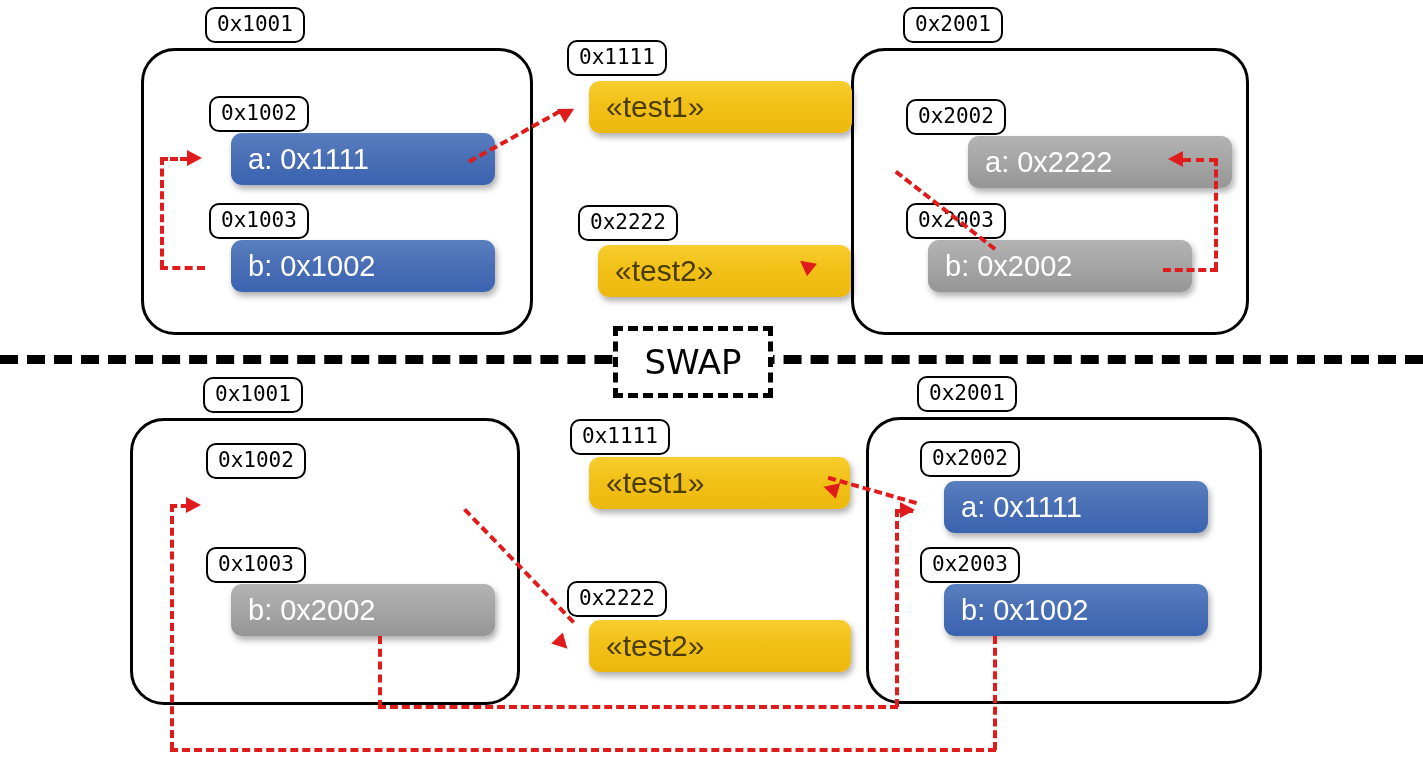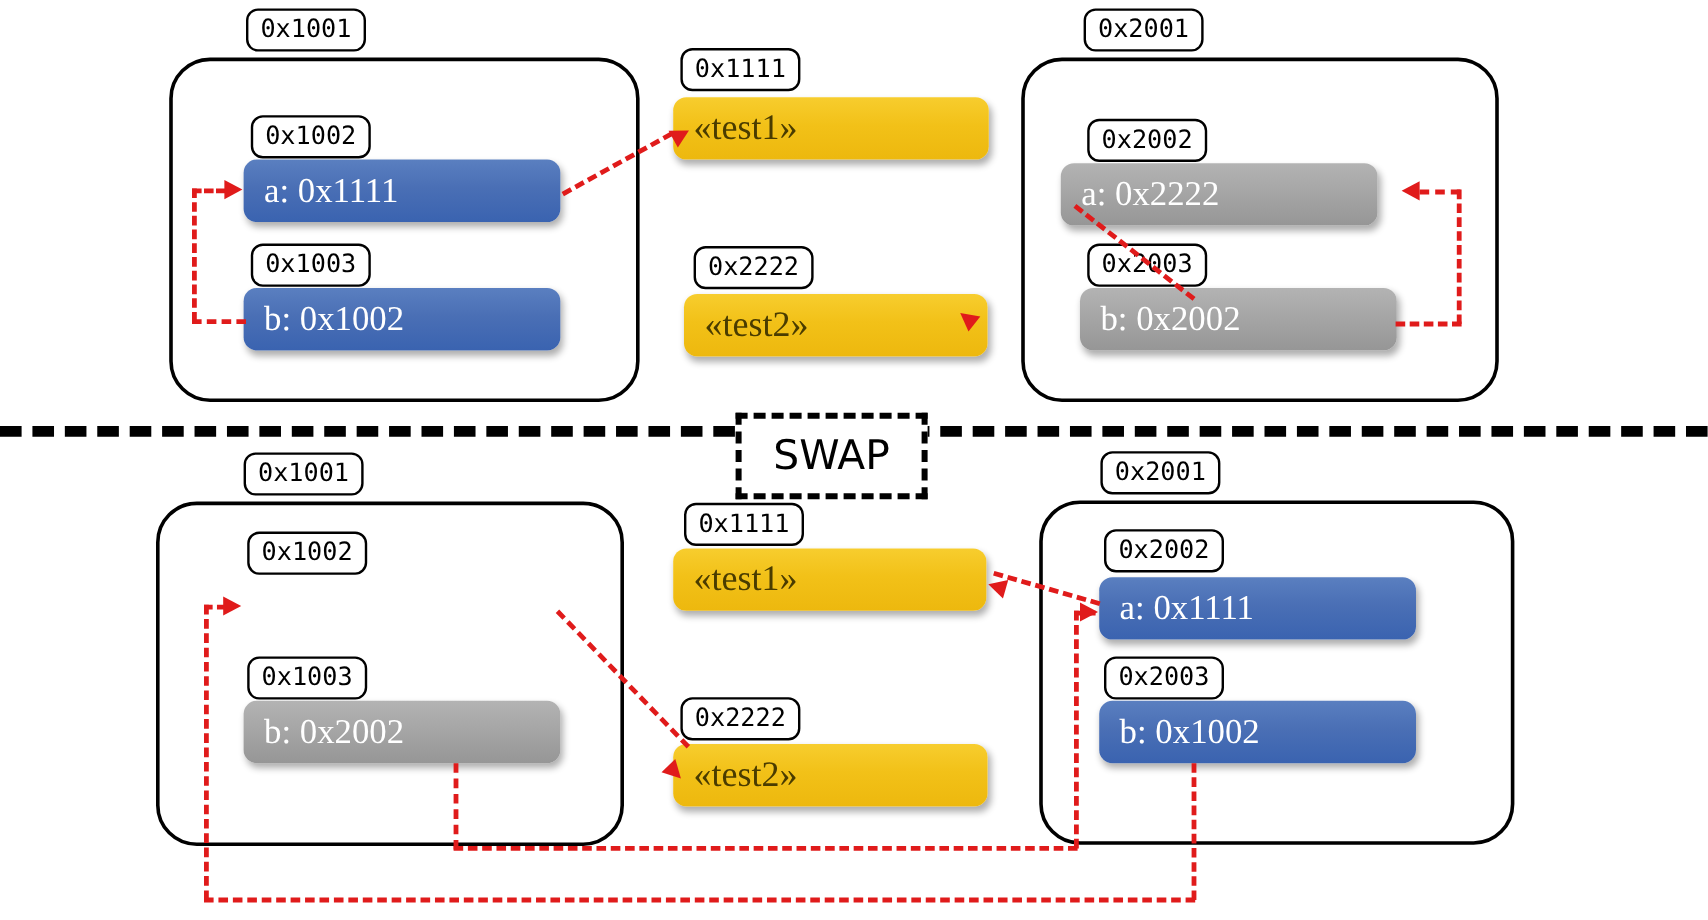--- a/index.html
+++ b/index.html
@@ -27,32 +27,33 @@
     border:3px solid #000000;
     border-radius:34px;
     background:#ffffff;
     z-index:2;
   }
 
   
   .chip{
     position:absolute;
     border-radius:11px;
-    font-family:Liberation Serif, serif;
+    font-family:Liberation Sans, sans-serif;
     font-size:29px;
     line-height:1;
     color:#ffffff;
     display:flex;
     align-items:center;
     padding-left:17px;
     box-sizing:border-box;
     box-shadow:2px 4px 6px rgba(0,0,0,0.32);
     z-index:5;
     letter-spacing:0px;
     white-space:pre;
+    margin-left:28px;
   }
   .chip.blue{background:linear-gradient(to bottom,#5a7fc0 0%,#4a6fb5 45%,#3a63b0 100%);}
   .chip.gray{background:linear-gradient(to bottom,#b3b3b3 0%,#a6a6a6 45%,#969696 100%);}
   .chip.yellow{
     background:linear-gradient(to bottom,#f7cd2e 0%,#f2c118 45%,#edb80e 100%);
     color:#4a3c00;
     font-size:30px;
   }
 
   
@@ -107,35 +108,35 @@
   <div class="addr" style="left:578px;top:205px;">0x2222</div>
   <div class="chip yellow" style="left:570px;top:245px;width:253px;height:52px;">«test2»</div>
 
   <div class="rdiag" style="left:468px;top:160px;width:104px;transform:rotate(-29deg);"></div>
   <div class="arrow rot" style="left:561px;top:108px;transform:rotate(-29deg);"></div>
 
   <div class="addr" style="left:903px;top:7px;">0x2001</div>
   <div class="frame" style="left:851px;top:48px;width:392px;height:281px;"></div>
 
   <div class="addr" style="left:906px;top:99px;">0x2002</div>
-  <div class="chip gray" style="left:884px;top:136px;width:264px;height:52px;">a: 0x2222</div>
+  <div class="chip gray" style="left:940px;top:136px;width:264px;height:52px;">a: 0x2222</div>
 
   <div class="addr" style="left:906px;top:203px;">0x2003</div>
   <div class="chip gray" style="left:900px;top:240px;width:264px;height:52px;">b: 0x2002</div>
 
   <div class="rh" style="left:1163px;top:268px;width:55px;"></div>
   <div class="rv" style="left:1214px;top:158px;height:112px;"></div>
   <div class="rh" style="left:1183px;top:158px;width:34px;"></div>
   <div class="arrow left" style="left:1168px;top:151px;"></div>
 
   <div class="rdiag" style="left:897px;top:170px;width:126px;transform:rotate(38deg);"></div>
   <div class="arrow rot" style="left:812px;top:262px;transform:rotate(218deg);"></div>
 
   <div class="divider"></div>
-  <div class="swap-box" style="left:613px;top:344px;width:150px;height:62px;">
+  <div class="swap-box" style="left:613px;top:326px;width:150px;height:62px;">
     <span>SWAP</span>
   </div>
 
   <div class="addr" style="left:203px;top:377px;">0x1001</div>
   <div class="frame" style="left:130px;top:418px;width:384px;height:281px;"></div>
 
   <div class="addr" style="left:206px;top:443px;">0x1002</div>
 
   <div class="addr" style="left:206px;top:547px;">0x1003</div>
   <div class="chip gray" style="left:203px;top:584px;width:264px;height:52px;">b: 0x2002</div>

